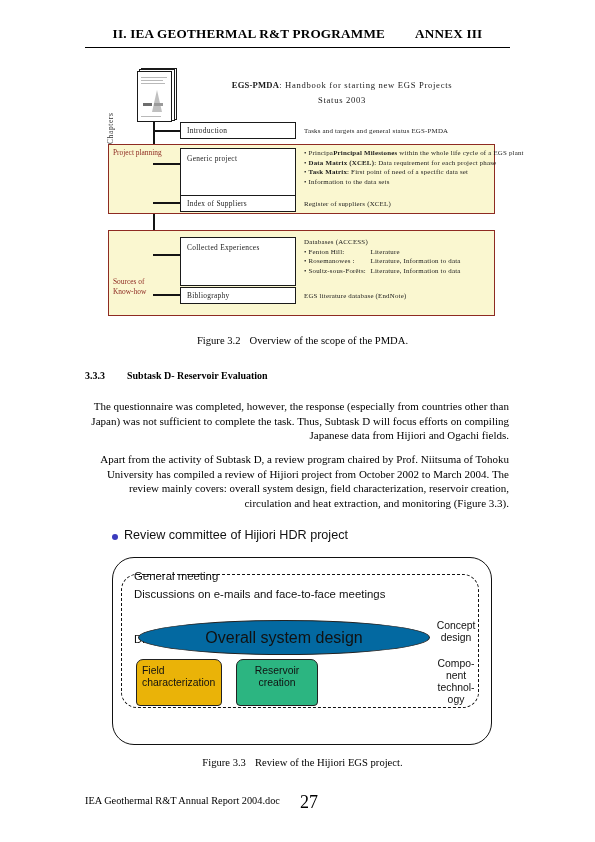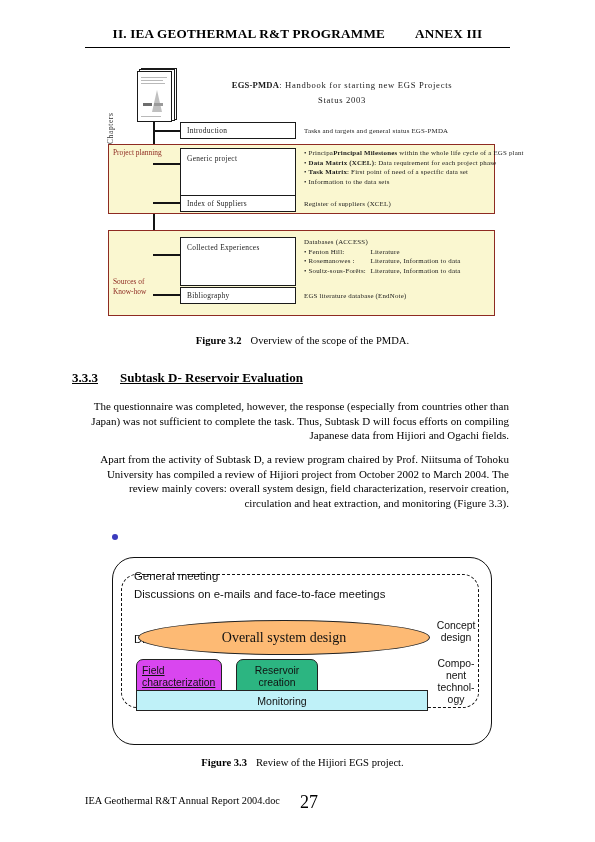--- a/index.html
+++ b/index.html
@@ -80,24 +80,24 @@
     letter-spacing:.2px;white-space:nowrap;
   }
   .sidetext b{font-weight:bold;}
   .sidetext .row{white-space:nowrap;}
   .sidetext .k{display:inline-block;width:62px;}
 
   
   .caption{
     position:absolute;width:425px;left:85px;text-align:center;font-size:10.6px;
   }
-  .caption b{font-weight:bold;padding-left:10px;}
+  .caption b{font-weight:normal;padding-left:10px;}
   .caption .sp{display:inline-block;width:9px;}
   .heading{
-    position:absolute;left:72px;font-weight:bold;font-size:13px;text-decoration:underline;
+    position:absolute;left:85px;font-weight:bold;font-size:10px;
   }
   .heading .sp{display:inline-block;width:22px;}
   .para{
     position:absolute;left:85px;width:424px;font-size:11px;line-height:14.6px;
     text-align:right;
   }
 
   
   .fig33{position:absolute;left:112px;top:528px;width:378px;height:215px;}
   .f33-title{
@@ -115,31 +115,31 @@
   .inner-dash{
     position:absolute;left:9px;top:46px;width:356px;height:132px;
     border:1.6px dashed #111;border-radius:16px;
   }
   .f33-line{
     position:absolute;font-family:"Liberation Sans", sans-serif;
     font-size:11.4px;color:#111;white-space:nowrap;
   }
   .ellipse{
     position:absolute;left:26px;top:92px;width:290px;height:33px;
-    background:#fdba74;border:1.1px solid #222;border-radius:50%;
+    background:#0369a1;border:1.1px solid #222;border-radius:50%;
     display:flex;align-items:center;justify-content:center;
-    font-family:Liberation Serif, serif;font-size:14px;color:#111;
+    font-family:Liberation Sans, sans-serif;font-size:16px;color:#111;
   }
   .sbox{
     position:absolute;border:1.1px solid #222;border-radius:7px 7px 4px 4px;
     font-family:"Liberation Sans", sans-serif;font-size:10.4px;color:#111;
     line-height:12.4px;box-sizing:border-box;
   }
-  .sbox.field{left:24px;top:131px;width:86px;height:47px;background:#d946ef;
-    padding:5px 0 0 5px;text-align:left;text-decoration:underline;}
+  .sbox.field{left:24px;top:131px;width:86px;height:47px;background:#eab308;
+    padding:5px 0 0 5px;text-align:left;}
   .sbox.res{left:124px;top:131px;width:82px;height:47px;background:#2CB581;
     padding-top:5px;text-align:center;}
   .sbox.circ{left:222px;top:131px;width:92px;height:47px;background:#FAF58E;
     padding-top:5px;text-align:center;}
   .monitor{
     position:absolute;left:24px;top:162px;width:290px;height:19px;
     background:#BFF1F8;border:1.1px solid #222;
     display:flex;align-items:center;justify-content:center;
     font-family:"Liberation Sans", sans-serif;font-size:10.6px;color:#111;
   }
@@ -239,40 +239,40 @@
 
   <div class="heading" style="top:370px;">
     <span>3.3.3</span><span class="sp"></span><span>Subtask D- Reservoir Evaluation</span>
   </div>
 
   <div class="para" style="top:399px;">The questionnaire was completed, however, the response (especially from countries other than Japan) was not sufficient to complete the task. Thus, Subtask D will focus efforts on compiling Japanese data from Hijiori and Ogachi fields.</div>
   <div class="para" style="top:452px;">Apart from the activity of Subtask D, a review program chaired by Prof. Niitsuma of Tohoku University has compiled a review of Hijiori project from October 2002 to March 2004.  The review mainly covers: overall system design, field characterization, reservoir creation, circulation and heat extraction, and monitoring (Figure 3.3).</div>
 
   <div class="fig33">
     <div class="f33-bullet"></div>
+    <div class="f33-title">Review committee of Hijiori HDR project</div>
 
     <div class="outer"></div>
     <div class="inner-dash"></div>
 
     <div class="f33-line" style="left:22px;top:42px;">General meeting</div>
     <div class="f33-line" style="left:22px;top:60px;">Discussions on e-mails and face-to-face meetings</div>
     <div class="f33-line" style="left:22px;top:82px;margin-top:23px;">Discussions in five subjects/subgroups</div>
 
     <div class="ellipse">Overall system design</div>
 
     <div class="sbox field">
       <div>Field</div>
       <div>characterization</div>
     </div>
     <div class="sbox res">
       <div>Reservoir</div>
       <div>creation</div>
     </div>
 
-    <div class="monitor">Monitoring</div>
 
     <div class="rlabel" style="left:318px;top:92px;width:52px;">
       <div>Concept</div>
       <div>design</div>
     </div>
     <div class="rlabel" style="left:318px;top:130px;width:52px;">
       <div>Compo-</div>
       <div>nent</div>
       <div>technol-</div>
       <div>ogy</div>

